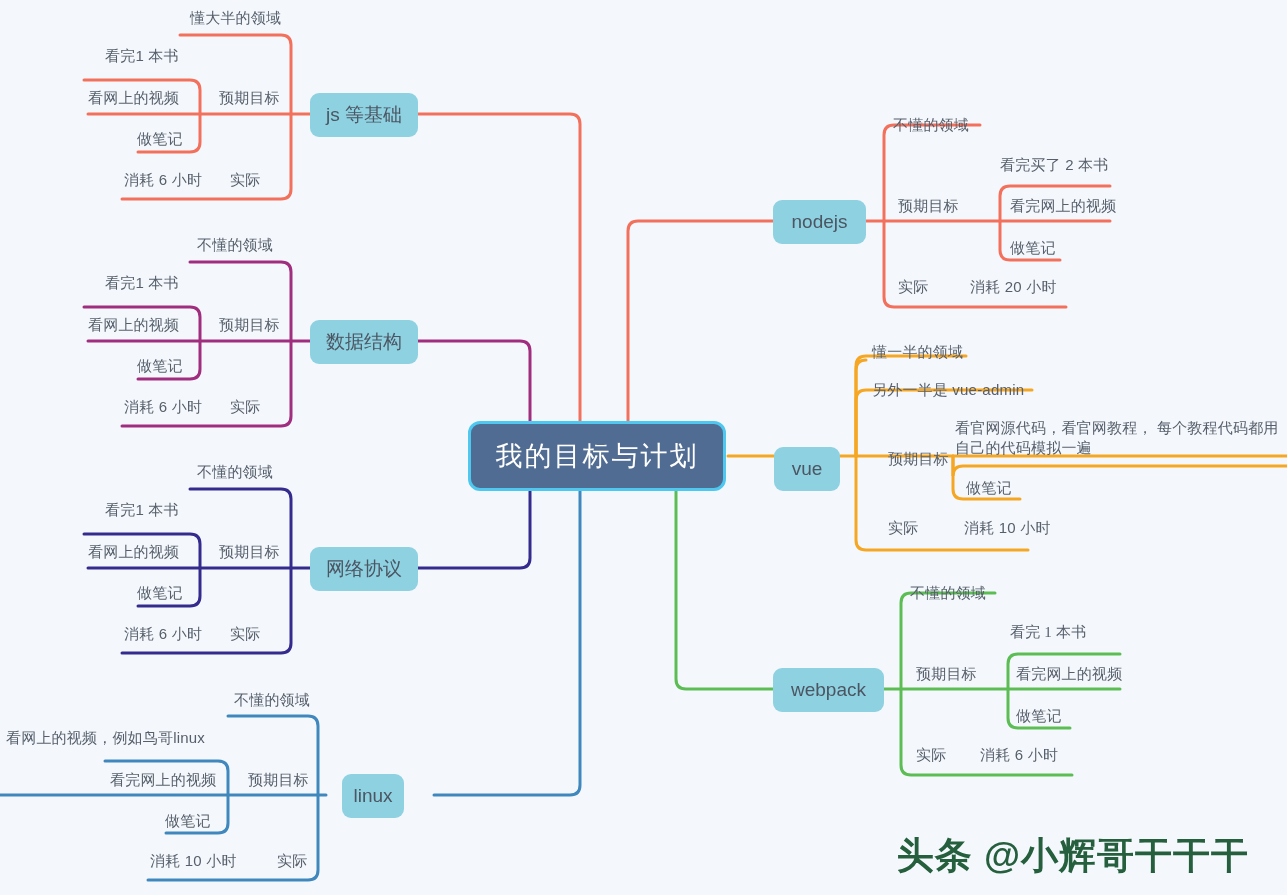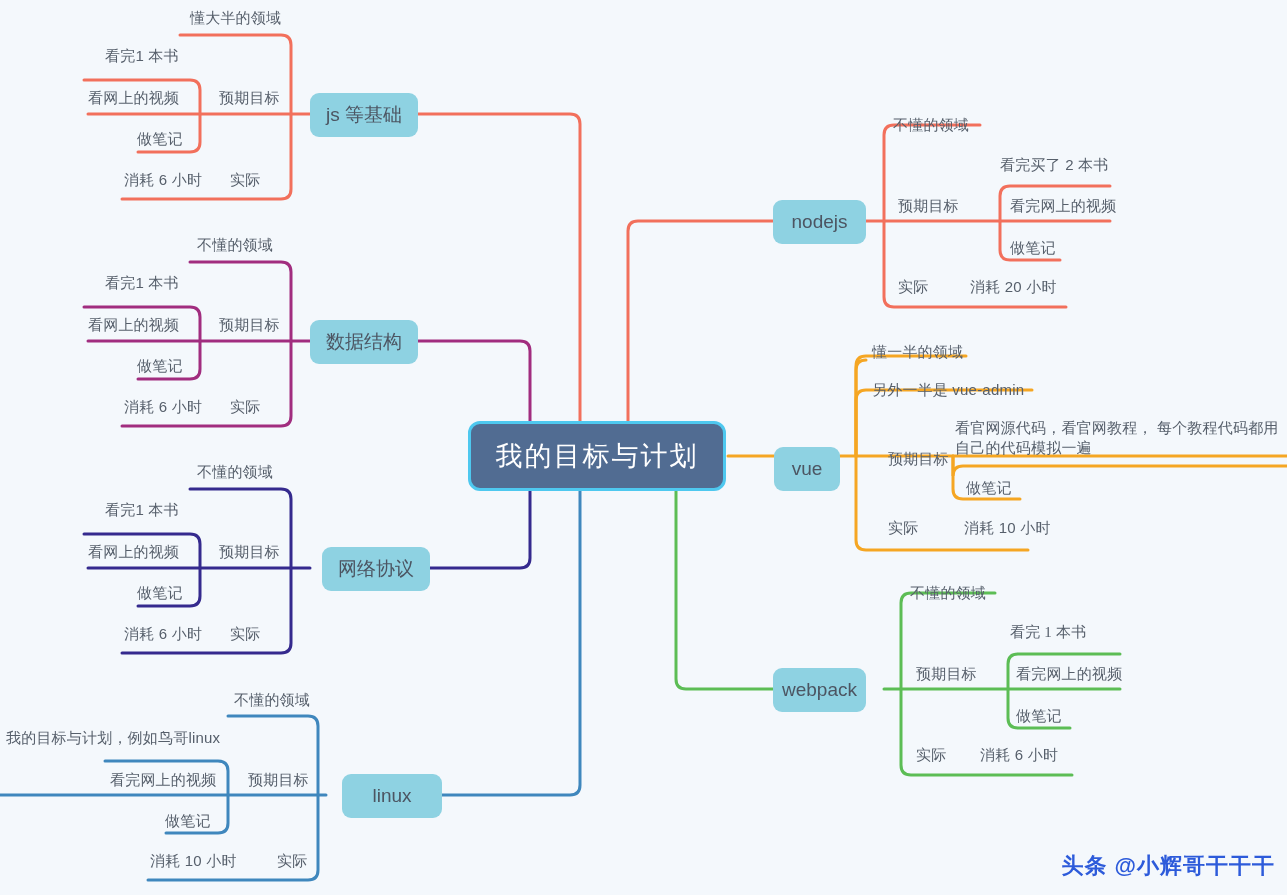--- a/index.html
+++ b/index.html
@@ -63,25 +63,25 @@
     display: flex;
     align-items: center;
     justify-content: center;
     color: #ffffff;
     font-size: 27px;
     letter-spacing: 2px;
     box-sizing: border-box;
   }
   #watermark {
     position: absolute;
-    right: 12px;
+    right: 38px;
     bottom: 14px;
-    font-size: 22px;
+    font-size: 37px;
     font-weight: bold;
-    color: #1d4ed8;
+    color: #14532d;
     letter-spacing: 1px;
     opacity: 0.92;
   }
 </style>
 </head>
 <body>
 
 <div id="canvas">
 
   <svg id="wires" viewBox="0 0 1287 895">
@@ -160,33 +160,33 @@
   <div id="center-node">
     <span>我的目标与计划</span>
   </div>
 
   <div class="topic" style="left:310px; top:320px; width:108px;">
     <span>数据结构</span>
   </div>
   <div class="topic" style="left:310px; top:93px; width:108px;">
     <span>js 等基础</span>
   </div>
-  <div class="topic" style="left:310px; top:547px; width:108px;margin-left:12px;">
+  <div class="topic" style="left:310px; top:547px; width:108px;">
     <span>网络协议</span>
   </div>
-  <div class="topic" style="left:342px; top:774px; width:100px;">
+  <div class="topic" style="left:342px; top:774px; width:62px;">
     <span>linux</span>
   </div>
   <div class="topic" style="left:773px; top:200px; width:93px;">
     <span>nodejs</span>
   </div>
   <div class="topic" style="left:774px; top:435px; width:66px;margin-top:12px;">
     <span>vue</span>
   </div>
-  <div class="topic" style="left:773px; top:668px; width:93px;">
+  <div class="topic" style="left:773px; top:668px; width:111px;">
     <span>webpack</span>
   </div>
 
   <div class="lbl" style="left:190px; top:8px;">懂大半的领域</div>
   <div class="lbl" style="left:105px; top:46px;">看完1 本书</div>
   <div class="lbl" style="left:88px; top:88px;">看网上的视频</div>
   <div class="lbl" style="left:137px; top:129px;">做笔记</div>
   <div class="lbl" style="left:219px; top:88px;">预期目标</div>
   <div class="lbl" style="left:124px; top:170px;">消耗 6 小时</div>
   <div class="lbl" style="left:230px; top:170px;">实际</div>
@@ -201,21 +201,21 @@
 
   <div class="lbl" style="left:197px; top:462px;">不懂的领域</div>
   <div class="lbl" style="left:105px; top:500px;">看完1 本书</div>
   <div class="lbl" style="left:88px; top:542px;">看网上的视频</div>
   <div class="lbl" style="left:137px; top:583px;">做笔记</div>
   <div class="lbl" style="left:219px; top:542px;">预期目标</div>
   <div class="lbl" style="left:124px; top:624px;">消耗 6 小时</div>
   <div class="lbl" style="left:230px; top:624px;">实际</div>
 
   <div class="lbl" style="left:234px; top:690px;">不懂的领域</div>
-  <div class="lbl" style="left:6px; top:728px;">我的目标与计划，例如鸟哥linux</div>
+  <div class="lbl" style="left:6px; top:728px;">看网上的视频，例如鸟哥linux</div>
   <div class="lbl" style="left:110px; top:770px;">看完网上的视频</div>
   <div class="lbl" style="left:165px; top:811px;">做笔记</div>
   <div class="lbl" style="left:248px; top:770px;">预期目标</div>
   <div class="lbl" style="left:150px; top:851px;">消耗 10 小时</div>
   <div class="lbl" style="left:277px; top:851px;">实际</div>
 
   <div class="lbl" style="left:893px; top:115px;">不懂的领域</div>
   <div class="lbl" style="left:1000px; top:155px;">看完买了 2 本书</div>
   <div class="lbl" style="left:1010px; top:196px;">看完网上的视频</div>
   <div class="lbl" style="left:1010px; top:238px;">做笔记</div>

